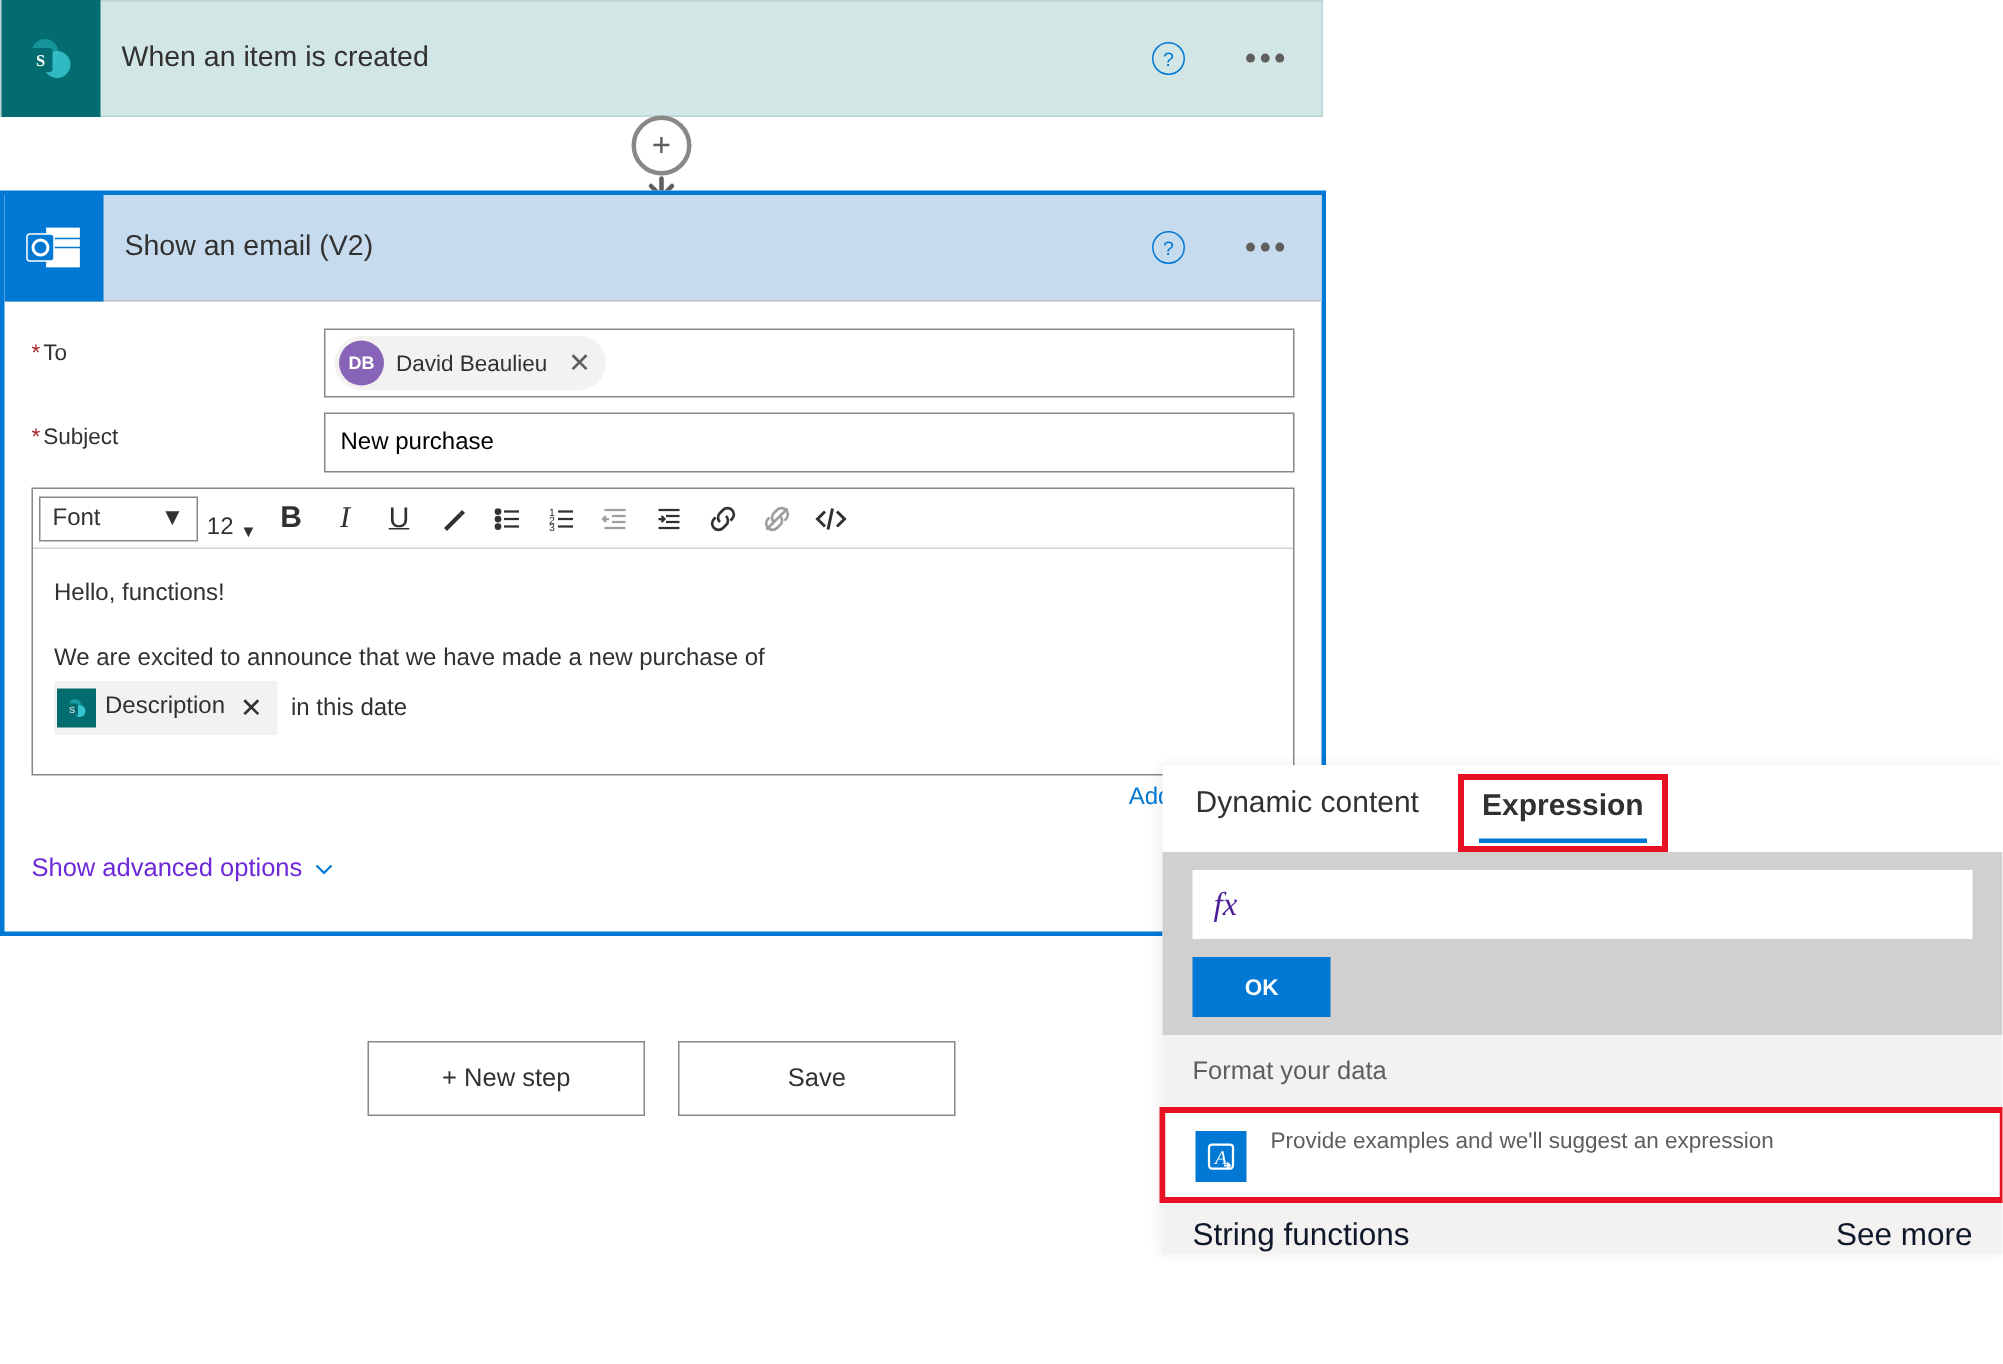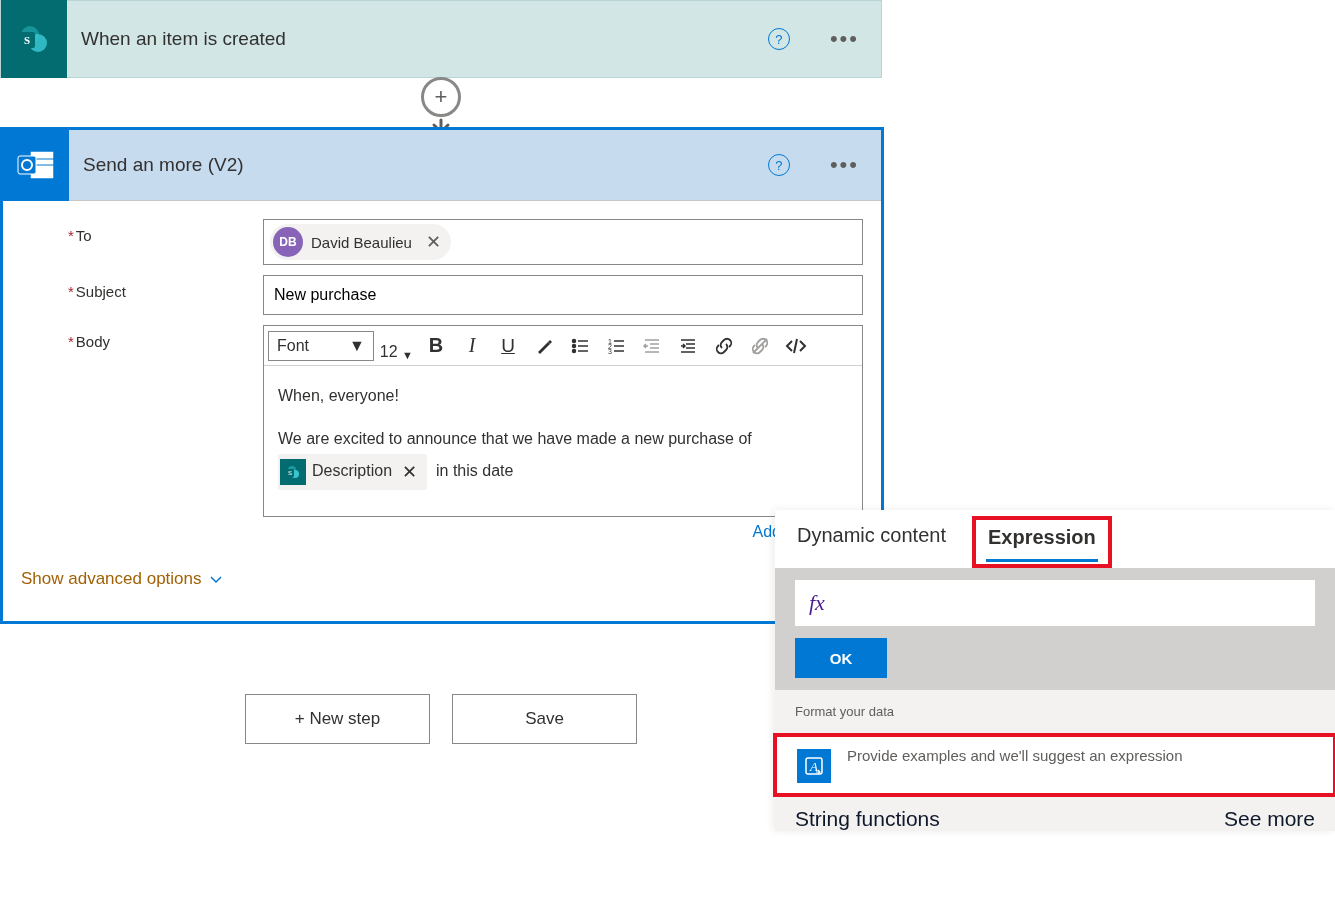--- a/index.html
+++ b/index.html
@@ -16,21 +16,21 @@
   .add-circle { position: absolute; top: 77px; left: 421px; width: 40px; height: 40px; border: 3px solid #8a8886; border-radius: 50%; background: #fff; display: flex; align-items: center; justify-content: center; color: #605e5c; font-size: 22px; font-weight: 300; cursor: pointer; }
   .arrow-down { position: absolute; top: 114px; left: 429px; font-size: 24px; color: #605e5c; }
   
   
   .action-card { position: absolute; top: 127px; left: 0; width: 884px; border: 3px solid #0078d4; background: #fff; }
   .action-header { height: 71px; background: #c7dbef; display: flex; align-items: center; border-bottom: 1px solid #c8c6c4; }
   .action-icon { width: 66px; height: 71px; background: #0078d4; display: flex; align-items: center; justify-content: center; }
   .action-title { padding-left: 14px; font-size: 19px; flex: 1; }
   .action-body { padding: 8px 18px 14px 18px; }
   
-  .field-row { display: flex; align-items: flex-start; margin-top: 10px; margin-left: 47px; }
+  .field-row { display: flex; align-items: flex-start; margin-top: 10px; }
   .field-label { width: 195px; padding-top: 8px; font-size: 15px; }
   .req { color: #a4262c; margin-right: 2px; }
   .field-input { flex: 1; border: 1px solid #8a8886; min-height: 40px; padding: 4px 6px; display: flex; align-items: center; }
   
   .pill { display: inline-flex; align-items: center; background: #f3f2f1; border-radius: 18px; padding: 3px 10px 3px 3px; gap: 8px; }
   .avatar { width: 30px; height: 30px; border-radius: 50%; background: #8764b8; color: #fff; font-size: 12px; display: flex; align-items: center; justify-content: center; font-weight: 600; }
   .pill-x { font-size: 18px; color: #605e5c; cursor: pointer; margin-left: 6px; }
   
   .subject-input { flex: 1; border: 1px solid #8a8886; height: 40px; padding: 6px 10px; font-size: 16px; }
   
@@ -40,36 +40,36 @@
   .rte-font { border: 1px solid #8a8886; height: 30px; padding: 0 8px; display: flex; align-items: center; gap: 40px; font-size: 16px; cursor: pointer; }
   .rte-size { height: 30px; padding: 0 4px; display: flex; align-items: flex-end; font-size: 16px; cursor: pointer; }
   .rte-btn { width: 34px; height: 30px; display: flex; align-items: center; justify-content: center; cursor: pointer; }
   .rte-btn.disabled { color: #a19f9d; }
   .rte-content { padding: 16px 14px; font-size: 16px; line-height: 1.8; min-height: 150px; }
   .token { display: inline-flex; align-items: center; background: #f3f2f1; border-radius: 2px; padding: 2px 6px 2px 2px; gap: 6px; vertical-align: middle; }
   .token-ic { width: 26px; height: 26px; background: #036C70; display: inline-flex; align-items: center; justify-content: center; }
   .token-x { font-size: 18px; color: #323130; cursor: pointer; padding: 0 4px; }
   
   .add-dynamic { text-align: right; padding: 6px 18px 4px 0; color: #0078d4; font-size: 16px; cursor: pointer; }
-  .show-advanced { color: #a16207; font-size: 17px; padding: 24px 0 18px 0; cursor: pointer; display: flex; align-items: center; gap: 6px; }
+  .show-advanced { color: #6d28d9; font-size: 17px; padding: 24px 0 18px 0; cursor: pointer; display: flex; align-items: center; gap: 6px; }
   
   
   .btn-row { position: absolute; top: 694px; left: 245px; display: flex; gap: 22px; }
   .btn { width: 185px; height: 50px; border: 1px solid #8a8886; background: #fff; display: flex; align-items: center; justify-content: center; font-size: 17px; cursor: pointer; }
   
   
   .expr-panel { position: absolute; top: 510px; left: 775px; width: 560px; background: #fff; box-shadow: -2px 0 8px rgba(0,0,0,0.08); }
   .expr-tabs { display: flex; gap: 34px; padding: 10px 20px 0 20px; align-items: flex-start; }
   .expr-tab { font-size: 20px; padding: 4px 2px 10px 2px; cursor: pointer; color: #323130; }
   .expr-tab.active { font-weight: 600; border-bottom: 3px solid #0078d4; }
   .tab-highlight { border: 4px solid #e81123; padding: 2px 10px; margin-left: -10px; margin-top: -4px; }
   .expr-gray { background: #d2d0ce; padding: 12px 20px; }
   .expr-input { background: #fff; height: 46px; display: flex; align-items: center; padding: 0 14px; font-family: Georgia, serif; font-style: italic; font-size: 22px; color: #4c1d95; }
   .expr-ok { background: #0078d4; color: #fff; font-weight: 600; width: 92px; height: 40px; display: flex; align-items: center; justify-content: center; margin-top: 12px; cursor: pointer; }
-  .section-label { padding: 14px 20px; font-size: 13px; color: #605e5c; background: #f3f2f1; }
+  .section-label { padding: 14px 20px; font-size: 17px; color: #605e5c; background: #f3f2f1; }
   .format-item { display: flex; align-items: flex-start; padding: 10px 20px; gap: 16px; background: #fff; }
   .format-icon { width: 34px; height: 34px; background: #0078d4; display: flex; align-items: center; justify-content: center; color: #fff; font-size: 18px; flex-shrink: 0; margin-top: 2px; }
   .format-title { font-size: 17px; font-weight: 600; }
   .format-sub { font-size: 15px; color: #605e5c; }
   .format-highlight { border: 4px solid #e81123; margin: 0 -2px; }
   .string-row { display: flex; justify-content: space-between; padding: 10px 20px 0 20px; font-size: 21px; color: #0f172a; background: #f3f2f1; }
   .see-more { cursor: pointer; }
 </style>
 </head>
 <body>
@@ -100,21 +100,21 @@
     <div class="action-icon">
       <svg width="40" height="36" viewBox="0 0 40 36">
           <rect x="14" y="4" width="24" height="28" fill="#fff" stroke="#0078d4" stroke-width="1.5"></rect>
           <line x1="14" y1="12" x2="38" y2="12" stroke="#0078d4"></line>
           <line x1="14" y1="18" x2="38" y2="18" stroke="#0078d4"></line>
           <rect x="2" y="9" width="18" height="18" rx="2" fill="#0078d4"></rect>
           <rect x="2" y="9" width="18" height="18" rx="2" fill="none" stroke="#fff" stroke-width="1"></rect>
           <circle cx="11" cy="18" r="5" fill="none" stroke="#fff" stroke-width="2"></circle>
         </svg>
     </div>
-    <div class="action-title">Send an more (V2)</div>
+    <div class="action-title">Show an email (V2)</div>
     <div class="card-help">?</div>
     <div class="card-menu">•••</div>
   </div>
   <div class="action-body">
 
     <div class="field-row">
       <div class="field-label"><span class="req">*</span><span>To</span></div>
       <div class="field-input">
         <span class="pill">
           <span class="avatar">DB</span>
@@ -123,21 +123,20 @@
         </span>
       </div>
     </div>
 
     <div class="field-row">
       <div class="field-label"><span class="req">*</span><span>Subject</span></div>
       <input class="subject-input" value="New purchase" style="">
     </div>
 
     <div class="field-row">
-      <div class="field-label"><span class="req">*</span><span>Body</span></div>
       <div class="rte">
         <div class="rte-toolbar">
           <div class="rte-font">
               <span>Font</span>
               <span>▼</span>
             </div>
           <div class="rte-size"><span>12</span>&nbsp;<span style="font-size:11px">▼</span></div>
           <div class="rte-btn">
               <b style="font-size:20px">B</b>
             </div>
@@ -204,21 +203,21 @@
                 <line x1="3" y1="17" x2="17" y2="3"></line>
               </svg>
             </div>
           <div class="rte-btn">
               <svg width="24" height="20" viewBox="0 0 24 20" stroke="#323130" stroke-width="2" fill="none">
                 <path d="M8 5 l-5 5 5 5 M16 5 l5 5 -5 5 M13 3 l-3 14"></path>
               </svg>
             </div>
         </div>
         <div class="rte-content">
-          <div>When, everyone!</div>
+          <div>Hello, functions!</div>
           <div style="height:14px"></div>
           <div>We are excited to announce that we have made a new purchase of</div>
           <div>
             <span class="token">
               <span class="token-ic">
                   <svg width="18" height="18" viewBox="0 0 18 18">
                     <circle cx="8" cy="7" r="4" fill="#1a9ba1"></circle>
                     <circle cx="11" cy="11" r="4" fill="#37c6d0"></circle>
                     <rect x="2" y="6" width="8" height="8" rx="1" fill="#036C70"></rect>
                     <text x="6" y="12" text-anchor="middle" fill="#fff" font-size="6">S</text>

